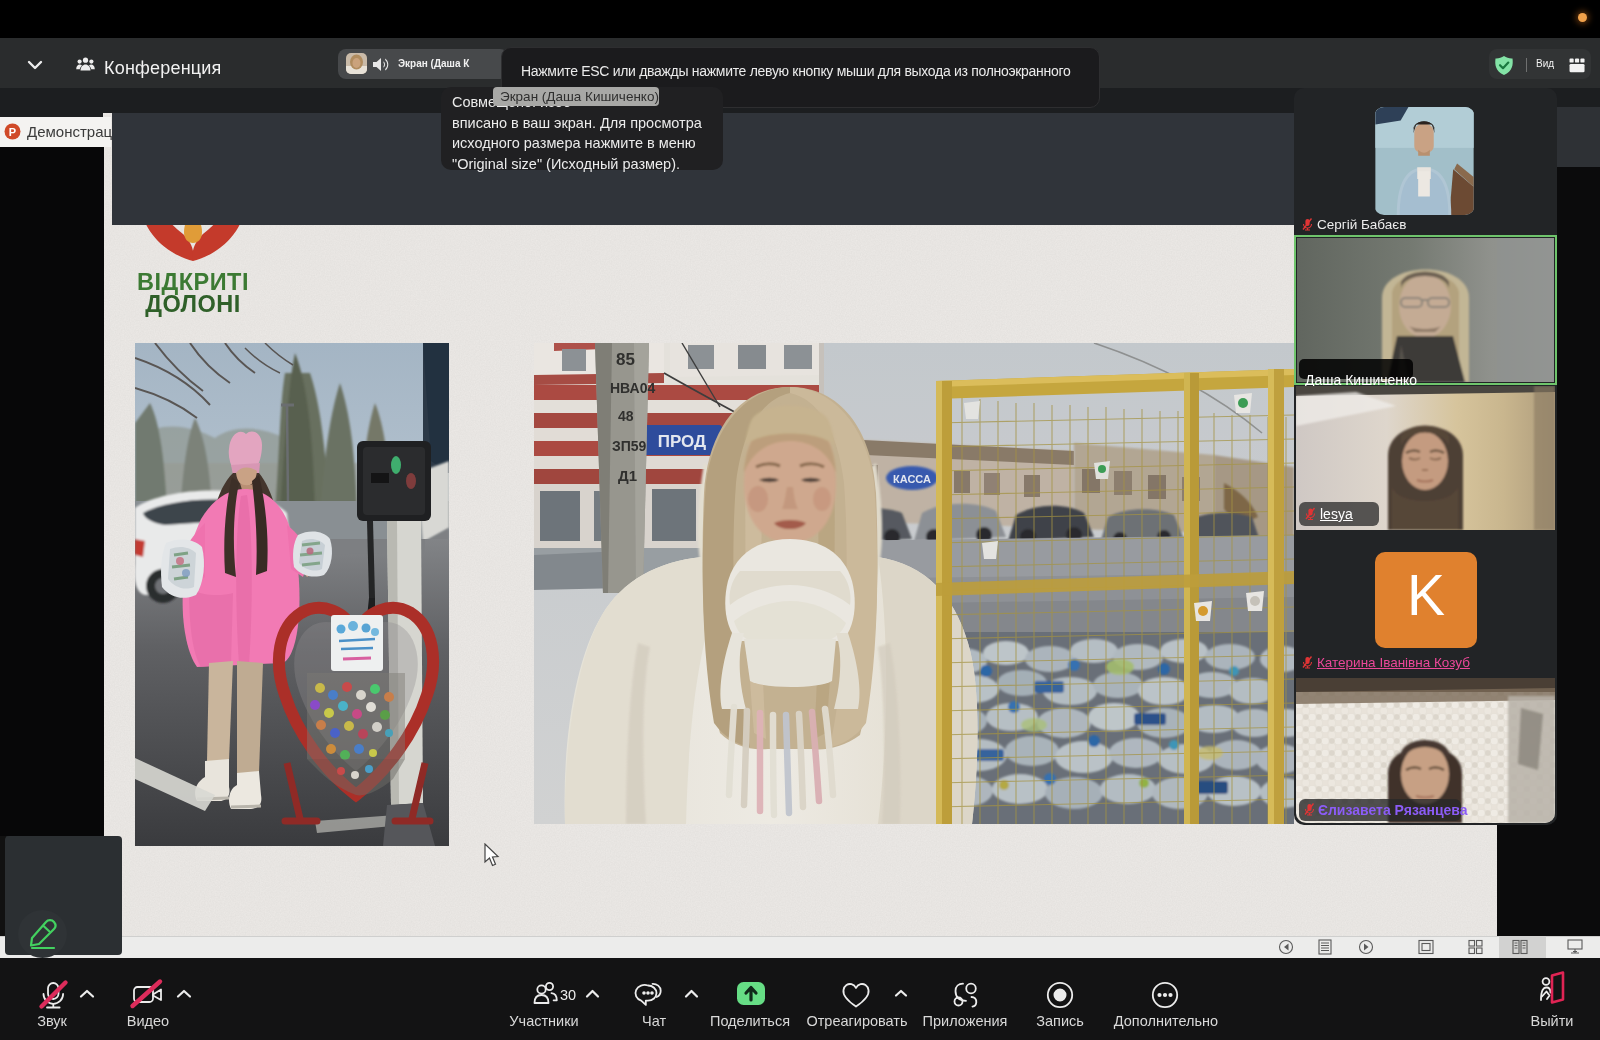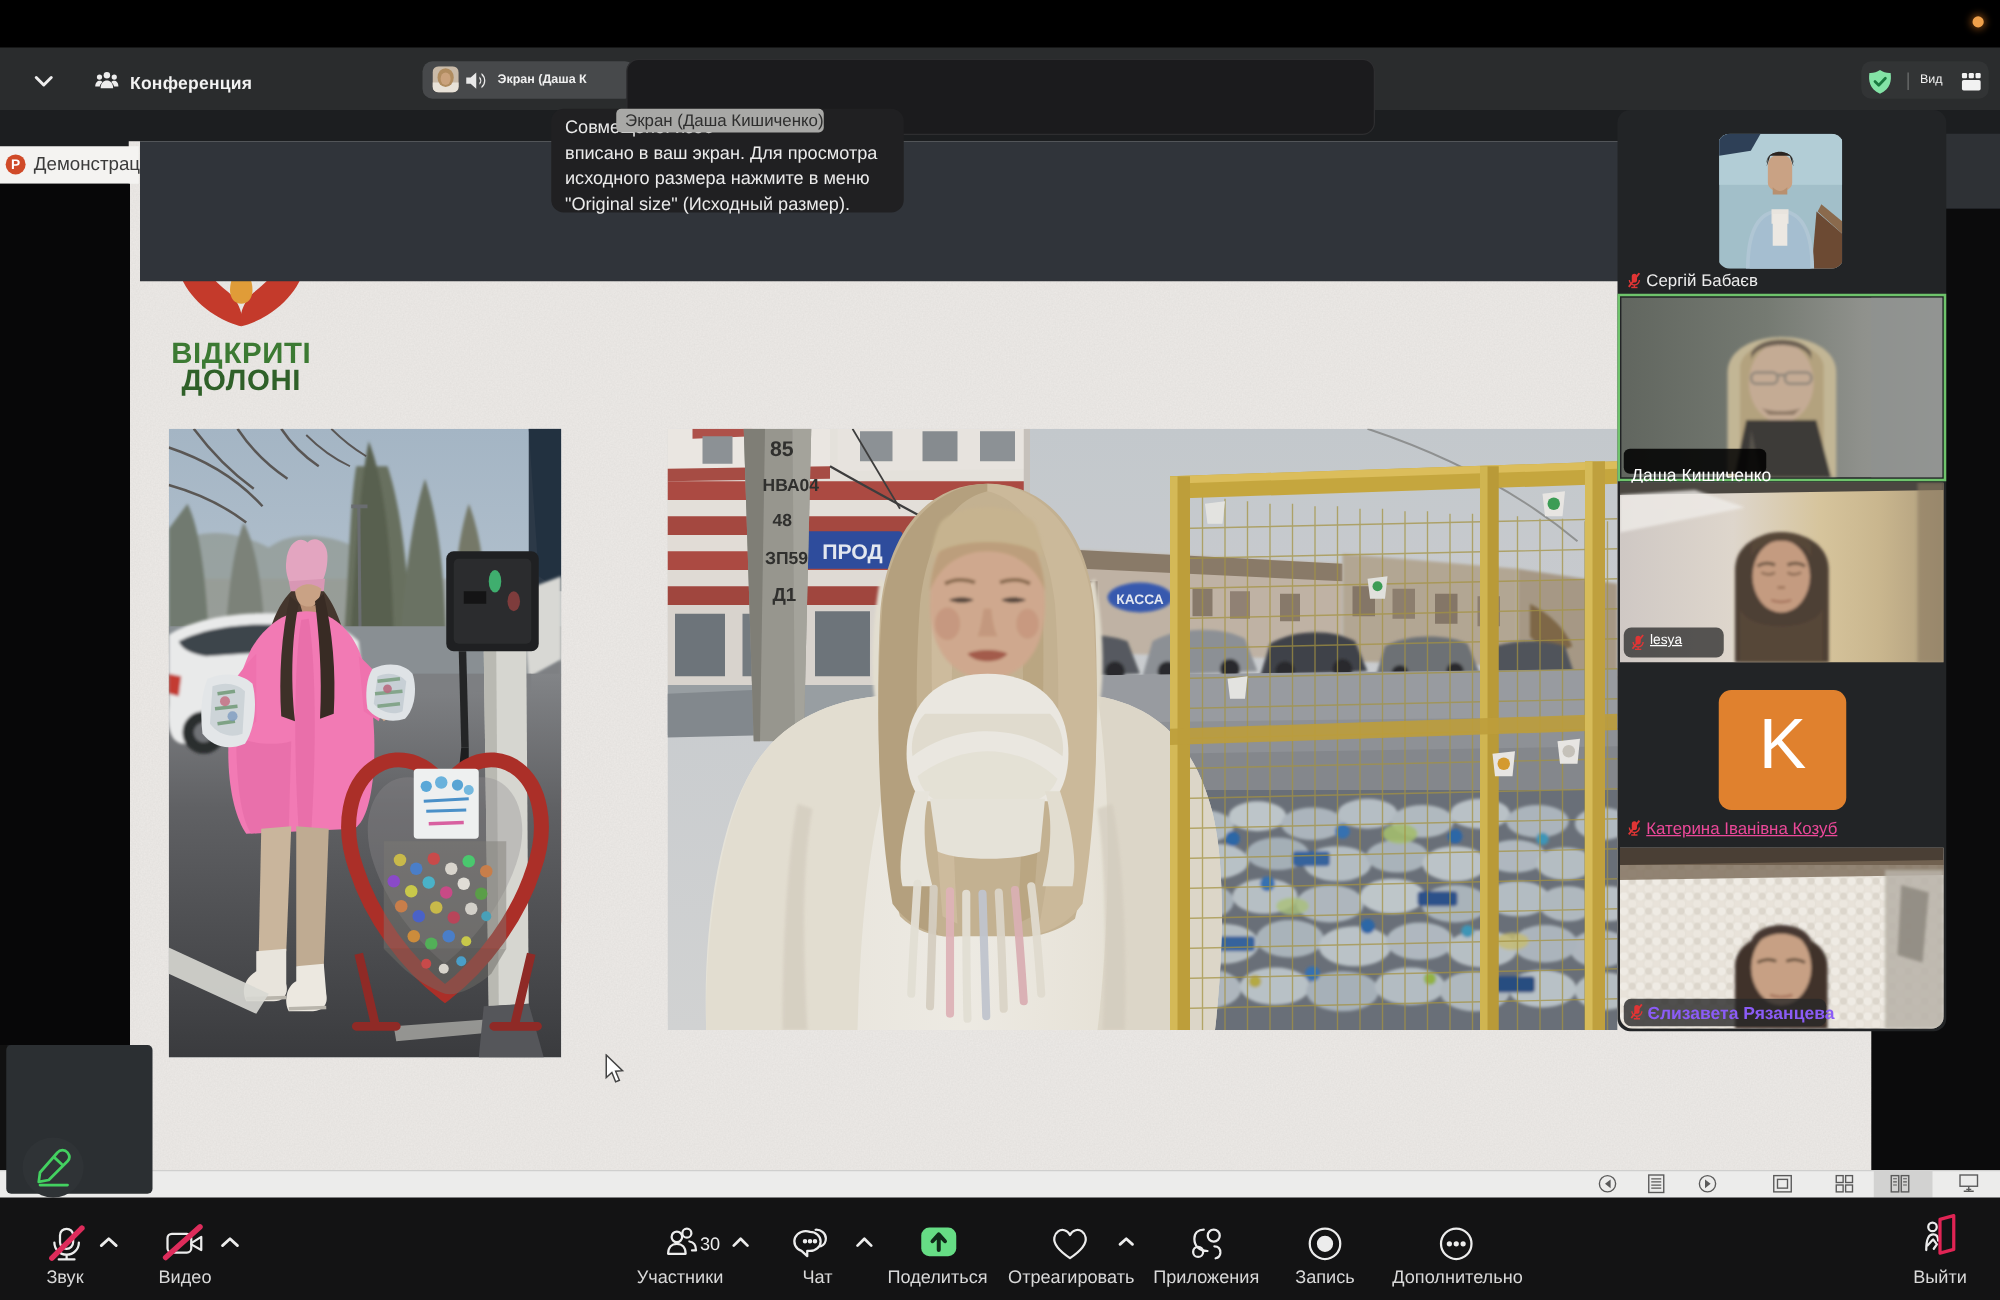--- a/index.html
+++ b/index.html
@@ -508,21 +508,21 @@
     <path d="M3,4 L9,10 L15,4" fill="none" stroke="#ededed" stroke-width="2.4" stroke-linecap="round" stroke-linejoin="round"></path>
   </svg>
   <svg class="abs" style="left:76px;top:55px;" width="19" height="19" viewBox="0 0 19 19" fill="#ededed">
     <circle cx="9.5" cy="5.2" r="2.6"></circle>
     <circle cx="3.6" cy="6.6" r="2.1"></circle>
     <circle cx="15.4" cy="6.6" r="2.1"></circle>
     <path d="M4.5,15.5 C4.5,11.5 7,9.4 9.5,9.4 C12,9.4 14.5,11.5 14.5,15.5 Z"></path>
     <path d="M0.2,14.2 C0.2,11 2,9.5 3.7,9.5 C4.6,9.5 5.4,9.9 6,10.5 C4.7,11.6 3.9,13.2 3.8,14.2 Z"></path>
     <path d="M18.8,14.2 C18.8,11 17,9.5 15.3,9.5 C14.4,9.5 13.6,9.9 13,10.5 C14.3,11.6 15.1,13.2 15.2,14.2 Z"></path>
   </svg>
-  <div class="abs" style="left:104px;top:58px;font-size:14px;font-weight:bold;color:#f2f2f2;letter-spacing:0.2px;">Конференция</div>
+  <div class="abs" style="left:104px;top:58px;font-size:18px;font-weight:normal;color:#f2f2f2;letter-spacing:0.2px;">Конференция</div>
 
   <div class="abs" style="left:338px;top:49px;width:170px;height:30px;background:#47494b;border-radius:8px;"></div>
   <svg class="abs" style="left:346px;top:53px;" width="21" height="21" viewBox="0 0 21 21">
     <defs>
         <clipPath id="avc">
           <rect width="21" height="21" rx="5"></rect>
         </clipPath>
       </defs>
     <g clip-path="url(#avc)">
       <rect width="21" height="21" fill="#c9baa8"></rect>
@@ -546,20 +546,21 @@
   <div class="abs" style="left:1526px;top:58px;width:1px;height:14px;background:#6f7070;"></div>
   <div class="abs" style="left:1536px;top:58px;font-size:10px;color:#f2f2f2;">Вид</div>
   <svg class="abs" style="left:1569px;top:58px;" width="17" height="15" viewBox="0 0 18 16" fill="#f2f2f2">
     <rect x="0.5" y="0.5" width="4.4" height="4.4" rx="1"></rect>
     <rect x="6.3" y="0.5" width="4.4" height="4.4" rx="1"></rect>
     <rect x="12.1" y="0.5" width="4.4" height="4.4" rx="1"></rect>
     <rect x="0.5" y="6.3" width="16" height="9" rx="1.5"></rect>
   </svg>
 
   <div class="abs" style="left:501px;top:47px;width:599px;height:61px;background:#1b1b1d;border-radius:10px;border:1px solid #2e2e30;box-sizing:border-box;"></div>
+  <div class="abs" style="left:521px;top:63px;font-size:14px;letter-spacing:-0.3px;color:#ebebeb;">Нажмите ESC или дважды нажмите левую кнопку мыши для выхода из полноэкранного</div>
   <div class="abs" style="left:521px;top:84px;font-size:14px;color:#ebebeb;">режима</div>
 
   <div class="abs" style="left:441px;top:87px;width:282px;height:83px;background:#202022;border-radius:10px;"></div>
   <div class="abs" style="left:452px;top:92px;font-size:14.5px;color:#ebebeb;line-height:20.5px;">Совмещено: изоб<br>вписано в ваш экран. Для просмотра<br>исходного размера нажмите в меню<br>"Original size" (Исходный размер).</div>
 
   <div class="abs" style="left:493px;top:87px;width:166px;height:18.5px;background:#a8a8a6;border-radius:4px;"></div>
   <div class="abs" style="left:500px;top:89px;font-size:13.5px;color:#2e2e2e;">Экран (Даша Кишиченко)</div>
 
   <div class="abs" style="left:0;top:958px;width:1600px;height:82px;background:#131314;"></div>
   <svg class="abs" style="left:0;top:958px;" width="1600" height="82" viewBox="0 0 1600 82">
@@ -720,21 +721,21 @@
       <path d="M121,94 C125,96 133,96 137,94" stroke="#a5735c" stroke-width="2" fill="none"></path>
       <path d="M96,144 L96,100 C100,120 158,120 162,100 L162,144 Z" fill="#574639"></path>
     </g>
   </svg>
   <div class="abs" style="left:1299px;top:502px;width:80px;height:24px;background:rgba(40,40,40,0.75);border-radius:6px;"></div>
   <svg class="abs" style="left:1305px;top:507px;" width="11" height="14" viewBox="0 0 11 13">
     <rect x="3.4" y="1" width="4.2" height="7" rx="2.1" fill="#e03535"></rect>
     <path d="M1.5,6 a4,4 0 0 0 8,0 M5.5,10 L5.5,12 M3,12 L8,12" stroke="#e03535" stroke-width="1.1" fill="none"></path>
     <path d="M1,11.5 L9.5,0.5" stroke="#e03535" stroke-width="1.4"></path>
   </svg>
-  <div class="abs" style="left:1320px;top:506px;font-size:11px;color:#fff;text-decoration:underline;">lesya</div>
+  <div class="abs" style="left:1320px;top:506px;font-size:14px;color:#fff;text-decoration:underline;">lesya</div>
 
   <div class="abs" style="left:1375px;top:552px;width:102px;height:96px;background:#e0812e;border-radius:10px;"></div>
   <div class="abs" style="left:1375px;top:562px;width:102px;text-align:center;font-size:57px;color:#fff;">K</div>
   <svg class="abs" style="left:1302px;top:656px;" width="11" height="13" viewBox="0 0 11 13">
     <rect x="3.4" y="1" width="4.2" height="7" rx="2.1" fill="#e03535"></rect>
     <path d="M1.5,6 a4,4 0 0 0 8,0 M5.5,10 L5.5,12 M3,12 L8,12" stroke="#e03535" stroke-width="1.1" fill="none"></path>
     <path d="M1,11.5 L9.5,0.5" stroke="#e03535" stroke-width="1.4"></path>
   </svg>
   <div class="abs" style="left:1317px;top:655px;font-size:13.5px;color:#ec4899;text-decoration:underline;">Катерина Іванівна Козуб</div>
 

